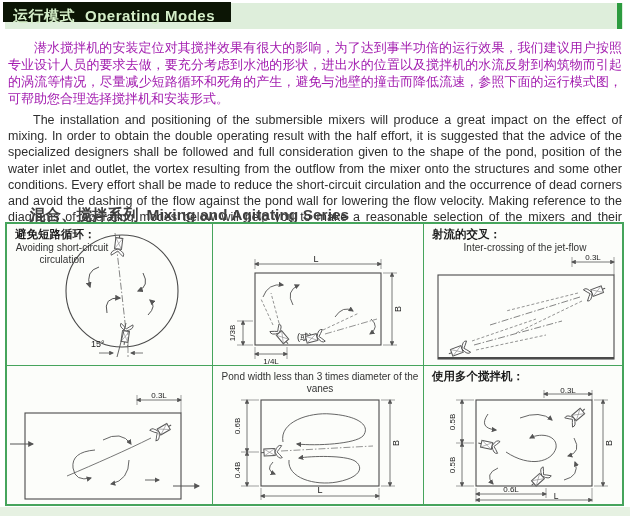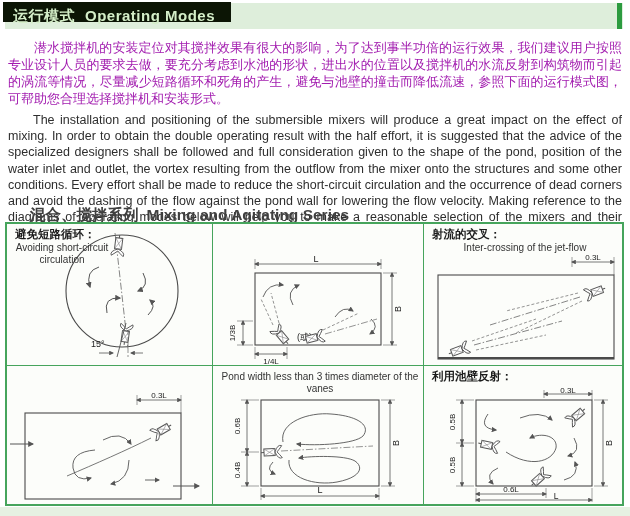--- a/index.html
+++ b/index.html
@@ -215,21 +215,21 @@
         <line x1="68" y1="59" x2="160" y2="54" stroke="#666" stroke-width="0.7" stroke-dasharray="7 2 1.5 2"></line>
         <path d="M 70,50 C 66,30 96,20 118,22 C 146,24 158,34 150,44 C 142,52 104,54 84,52" fill="none" stroke="#555" stroke-width="0.9" marker-end="url(#arr)"></path>
         <path d="M 76,68 C 74,86 102,94 124,90 C 146,86 152,76 142,69 C 132,63 98,64 86,66" fill="none" stroke="#555" stroke-width="0.9" marker-end="url(#arr)"></path>
         <path d="M 60,70 q -8,8 2,12" fill="none" stroke="#555" stroke-width="0.9" marker-end="url(#arr)"></path>
       </svg>
     </div>
   </div>
 
   <div class="cell">
     <div class="cell-title">
-      <span class="zh">利用池壁反射：</span>
+      <span class="zh">使用多个搅拌机：</span>
     </div>
     <div class="diagram">
       <svg width="206" height="116" viewBox="0 0 206 116">
         <line x1="120" y1="2" x2="120" y2="10" stroke="#777" stroke-width="0.7"></line>
         <line x1="168" y1="2" x2="168" y2="12" stroke="#777" stroke-width="0.7"></line>
         <line x1="120" y1="6" x2="168" y2="6" stroke="#555" stroke-width="0.8" marker-start="url(#arr)" marker-end="url(#arr)"></line>
         <text x="144" y="4.5" font-size="8" text-anchor="middle">0.3L</text>
         <rect x="52" y="12" width="116" height="86" fill="none" stroke="#4a4a4a" stroke-width="1.1"></rect>
         <line x1="50" y1="12" x2="32" y2="12" stroke="#777" stroke-width="0.7"></line>
         <line x1="50" y1="55" x2="32" y2="55" stroke="#777" stroke-width="0.7"></line>

